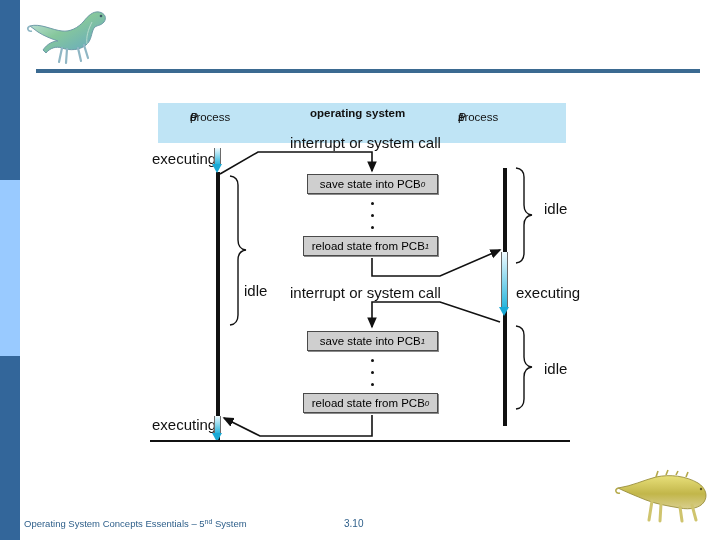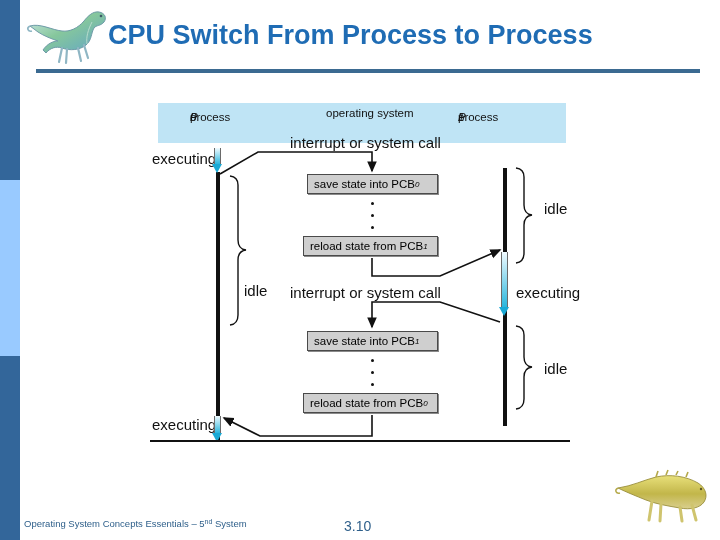--- a/index.html
+++ b/index.html
@@ -36,34 +36,34 @@
   .diagram{position:absolute;left:150px;top:98px;width:430px;height:350px;}
   .band{
     position:absolute;left:8px;top:5px;width:408px;height:40px;
     background:#bfe4f5;
   }
   .band span{
     position:absolute;top:4px;font-size:11.5px;color:#111;
     font-family:"Liberation Sans", sans-serif;
   }
   .band .b0{left:32px;}
-  .band .b1{left:168px;}
+  .band .b1{left:152px;font-weight:bold;}
   .band .b2{left:300px;}
   .it{font-style:italic;}
   .sub{font-size:8px;vertical-align:-2px;font-style:italic;}
 
   .lbl{position:absolute;font-size:15px;color:#111;white-space:nowrap;}
 
   
   .pbox{
     position:absolute;height:20px;
     background:#cfcfcf;border:1px solid #4a4a4a;
     box-shadow:1px 1px 0 #8a8a8a;
     font-size:11.5px;color:#000;
-    display:flex;align-items:center;
+    display:flex;align-items:center;justify-content:center;
     padding:0 6px;box-sizing:border-box;white-space:nowrap;
   }
 
   
   .life{position:absolute;width:4px;background:#111;}
 
   
   .carrow{position:absolute;width:11px;}
   .carrow .shaft{
     position:absolute;left:2px;top:0;width:7px;
@@ -82,21 +82,21 @@
   .dots i{display:block;width:3px;height:3px;border-radius:50%;background:#111;margin:0 auto 9px;}
 
   .bottomline{position:absolute;left:0;top:342px;width:420px;height:2px;background:#111;}
 
   
   .dino2{position:absolute;right:8px;bottom:8px;width:96px;height:62px;}
 
   
   .footer{position:absolute;left:0;bottom:0;width:720px;height:26px;}
   .f-left{position:absolute;left:24px;top:4px;font-size:9.5px;color:#2e5f8a;}
-  .f-mid{position:absolute;left:344px;top:4px;font-size:14px;color:#2e5f8a;}
+  .f-mid{position:absolute;left:344px;top:4px;font-size:10px;color:#2e5f8a;}
   .f-right{position:absolute;right:18px;top:4px;font-size:9.5px;color:#2e5f8a;}
   .sup{font-size:7px;vertical-align:3px;}
   svg{display:block;overflow:visible;}
 </style>
 </head>
 <body>
 
 <div class="slide">
 
   <div class="rail rail-top"></div>
@@ -113,21 +113,20 @@
         </linearGradient>
       </defs>
       <path d="M4 22 C14 19 26 26 36 27 C44 28 52 24 58 17 C62 12 67 7 73 8 C79 9 81 14 78 18 C75 22 70 21 68 24 C65 29 66 36 60 41 C54 46 44 47 36 44 C30 42 24 44 20 49 L17 46 C21 40 27 37 32 37 C26 35 18 32 12 28 Z" fill="url(#dg)" stroke="#6f9ba8" stroke-width="1"></path>
       <path d="M36 44 L33 58 M41 45 L40 59 M52 44 L55 57 M58 41 L62 54" stroke="#8fb6c4" stroke-width="2.2" fill="none" stroke-linecap="round"></path>
       <path d="M4 22 C0 24 2 28 6 27" fill="none" stroke="#8fb6c4" stroke-width="1.6"></path>
       <ellipse cx="75" cy="12" rx="1.3" ry="1.3" fill="#3b5a66"></ellipse>
       <path d="M66 18 C62 26 60 33 61 40" fill="none" stroke="#b8dccd" stroke-width="1"></path>
     </svg>
   </div>
 
-  <div class="title">CPU Switch From Process to Process</div>
   <div class="title-rule"></div>
 
   <div class="diagram">
 
     <div class="band">
       <span class="b0">
           <span>process </span>
           <span class="it">P</span>
           <span class="sub">0</span>
         </span>

